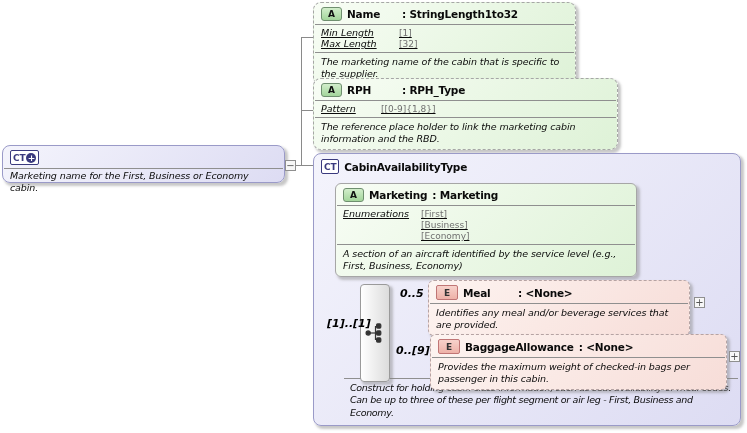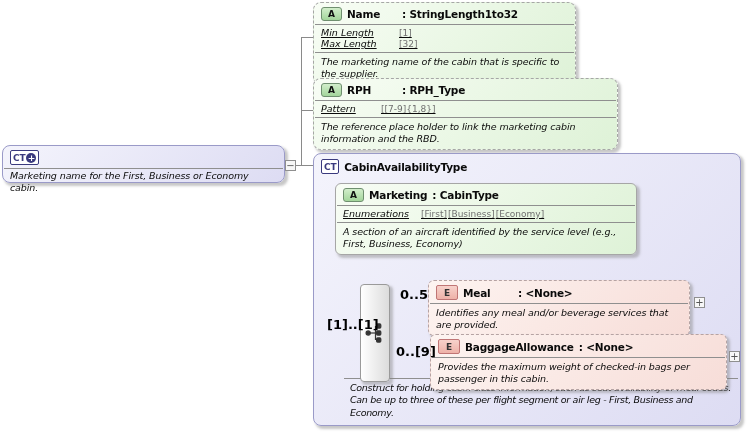--- a/index.html
+++ b/index.html
@@ -15,22 +15,22 @@
   .hdr{display:flex;align-items:center;gap:5px;padding:4px 7px 3px 7px;
        font-weight:bold;font-size:10.5px;letter-spacing:-0.2px;color:#0a0a0a;white-space:nowrap;}
   .ename{min-width:50px;display:inline-block;}
   .sep{border-top:1px solid #8f8f8f;margin:0 1px;}
   .ann{font-style:italic;font-size:9.5px;letter-spacing:-0.1px;line-height:1.3;
        color:#0a0a0a;padding:3px 7px;}
   .facets{padding:2px 7px 3px 7px;font-size:9.5px;color:#0a0a0a;}
   .frow{display:flex;align-items:baseline;text-decoration:underline;}
   .flabel{font-style:italic;width:78px;flex:0 0 auto;}
   .fval{color:#6f6f6f;font-size:9px;}
-  .fvals{display:flex;flex-direction:row;color:#6f6f6f;font-size:9px;gap:1px;}
-  .card{position:absolute;z-index:3;font-size:13px;font-weight:bold;color:#000;}
+  .fvals{display:flex;flex-direction:column;color:#6f6f6f;font-size:9px;gap:1px;}
+  .card{position:absolute;z-index:3;font-size:11px;font-style:italic;font-weight:bold;color:#000;}
   .toggle{position:absolute;z-index:4;width:11px;height:11px;box-sizing:border-box;
           background:#f7f7f7;border:1px solid #8f8f8f;color:#555;font-size:10px;
           line-height:9px;text-align:center;cursor:pointer;}
   .badge-ct{display:inline-flex;align-items:center;border:1.5px solid #3a3a7e;border-radius:2px;
             background:#fff;color:#3a3a7e;font-size:9px;font-weight:bold;height:13px;
             padding:0 2px;flex:0 0 auto;}
   .ctplus{width:10px;height:10px;border-radius:50%;background:#3a3a7e;color:#fff;
           font-size:9px;font-weight:bold;line-height:10px;text-align:center;margin-left:1px;}
   .badge-a{width:19px;height:12px;background:linear-gradient(180deg,#d2eecb,#a3d59b);
            border:1px solid #6f8f6f;border-radius:3px;color:#111;font-size:9px;font-weight:bold;
@@ -102,21 +102,21 @@
   <div class="box green dashed" style="left:313px;top:78px;width:305px;">
     <div class="hdr">
       <span class="badge-a">A</span>
       <span class="ename">RPH</span>
       <span>: RPH_Type</span>
     </div>
     <div class="sep"></div>
     <div class="facets">
       <div class="frow">
         <span class="flabel" style="width:60px;">Pattern</span>
-        <span class="fval">[[7-9]{1,8}]</span>
+        <span class="fval">[[0-9]{1,8}]</span>
       </div>
     </div>
     <div class="sep"></div>
     <div class="ann">The reference place holder to link the marketing cabin information and the RBD.</div>
   </div>
 
   <div class="box lav" style="left:313px;top:153px;width:428px;height:273px;">
     <div class="hdr" style="padding:5px 7px 2px 7px;">
       <span class="badge-ct">CT</span>
       <span>CabinAvailabilityType</span>
@@ -124,21 +124,21 @@
     <div class="ct-footer">
       <div class="sep"></div>
       <div class="ann" style="letter-spacing:-0.3px;">Construct for holding cabin class information, such as seat availability or meal codes. Can be up to three of these per flight segment or air leg - First, Business and Economy.</div>
     </div>
   </div>
 
   <div class="box green" style="left:335px;top:183px;width:302px;border-radius:6px;">
     <div class="hdr">
       <span class="badge-a">A</span>
       <span>Marketing</span>
-      <span>: CabinType</span>
+      <span>: Marketing</span>
     </div>
     <div class="sep"></div>
     <div class="facets">
       <div class="frow">
         <span class="flabel">Enumerations</span>
         <span class="fvals">
           <span>[First]</span>
           <span>[Business]</span>
           <span>[Economy]</span>
         </span>

